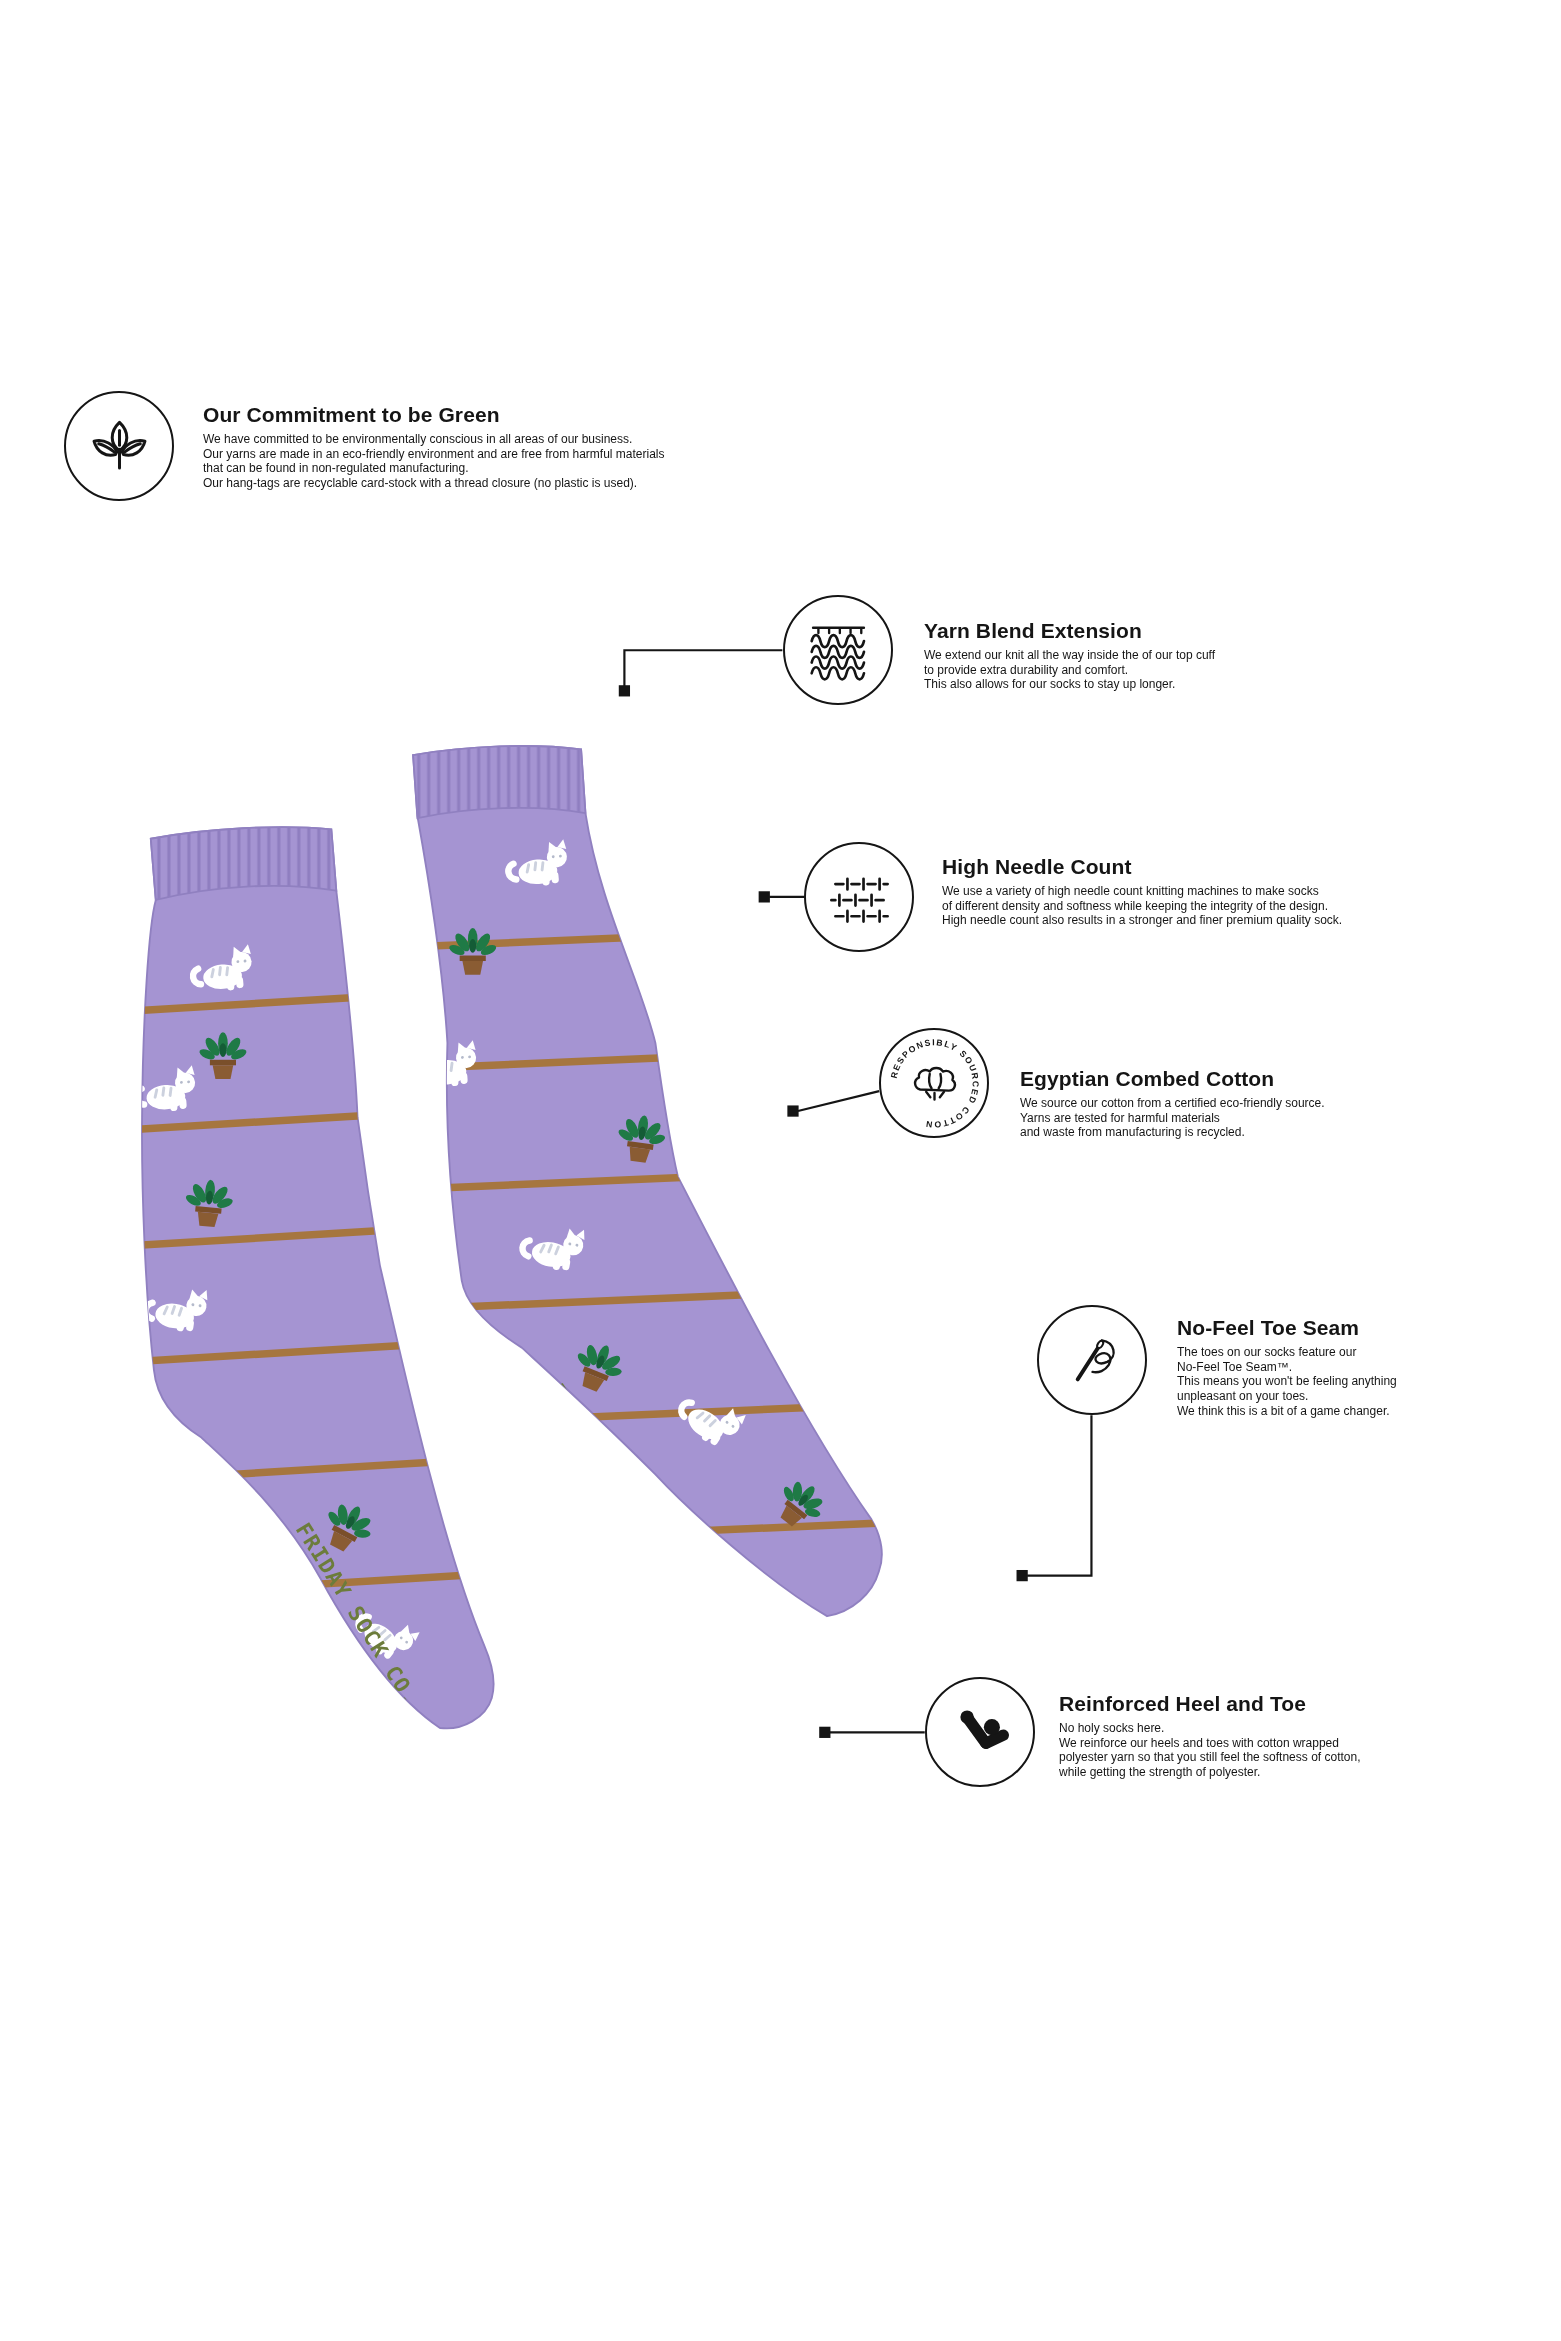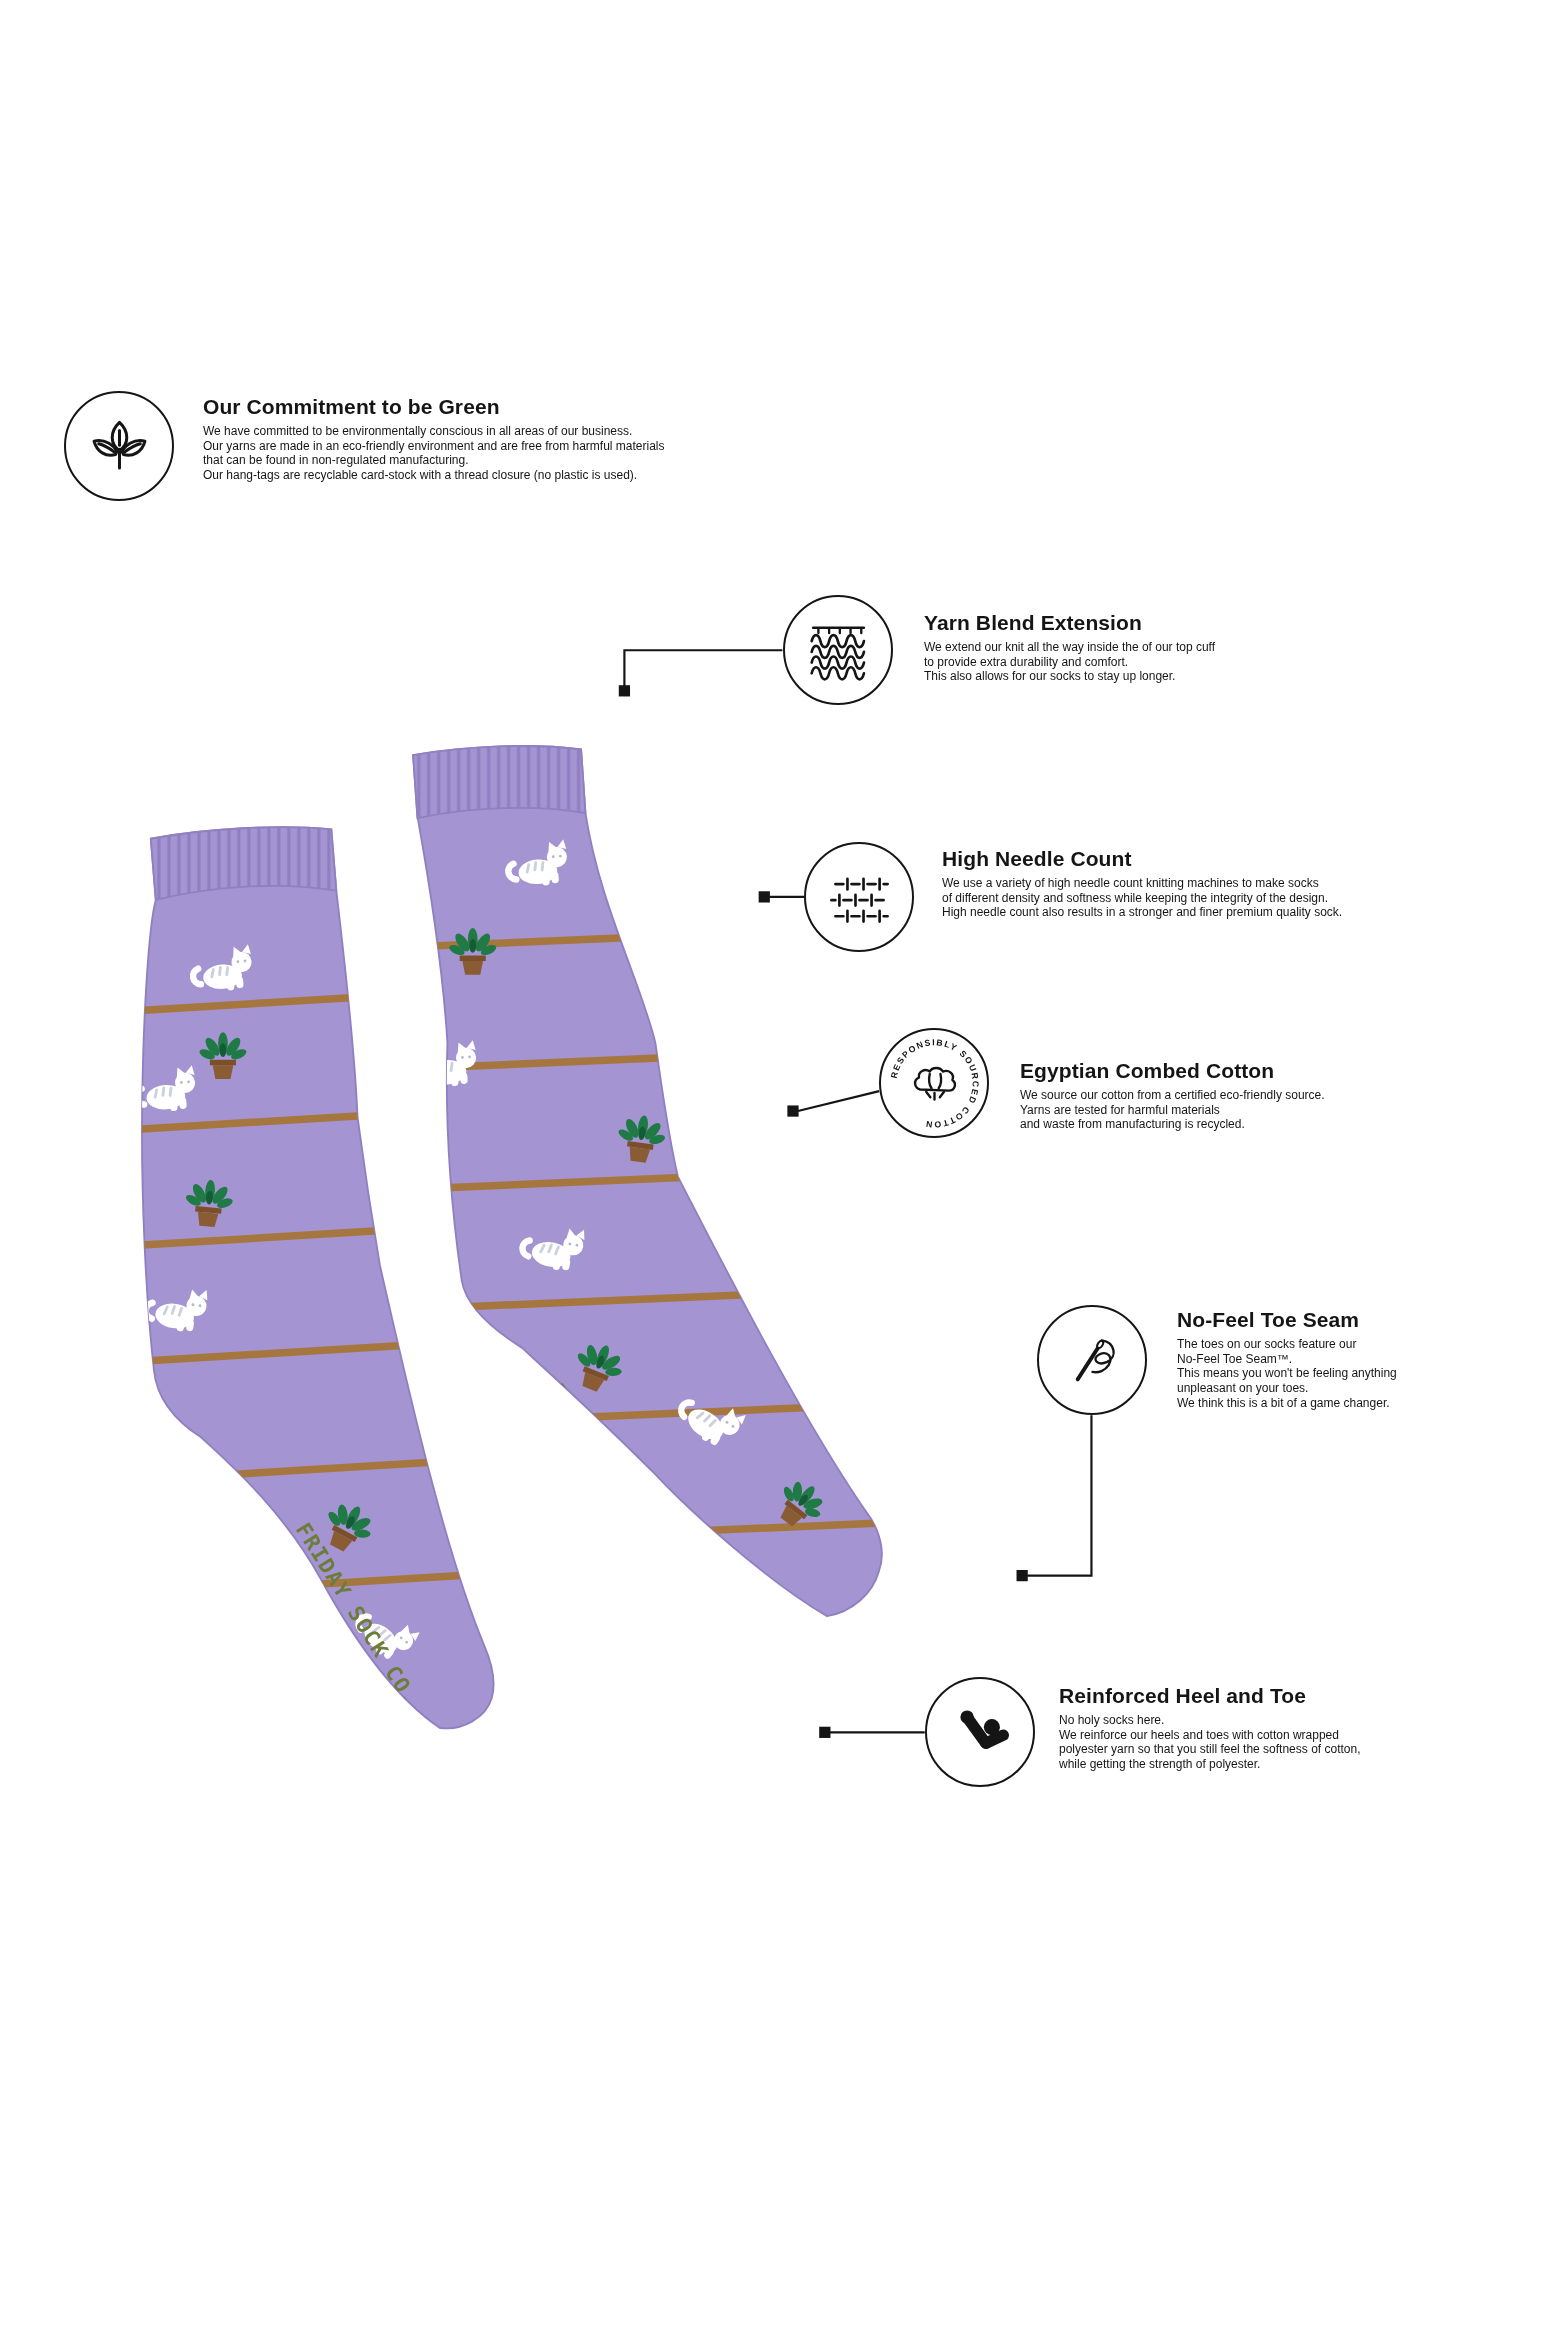--- a/index.html
+++ b/index.html
@@ -6,21 +6,21 @@
   .canvas{
     position:relative;width:1561px;height:2342px;background:#ffffff;
     font-family:"Liberation Sans",sans-serif;color:#151515;overflow:hidden;
   }
   .icon-circle{
     position:absolute;width:110px;height:110px;border:2.5px solid #151515;border-radius:50%;
     background:#ffffff;display:flex;align-items:center;justify-content:center;box-sizing:border-box;
   }
   .icon-circle svg{display:block;}
   .feature-text{position:absolute;width:718px;}
-  .feature-title{font-size:21px;font-weight:700;letter-spacing:0.1px;margin:0 0 5px 0;}
+  .feature-title{font-size:21px;font-weight:700;letter-spacing:0.1px;margin:8px 0 5px 0;}
   .feature-body{font-size:12px;line-height:1.22;white-space:pre-line;margin:0;}
   .connectors{position:absolute;left:0;top:0;pointer-events:none;}
   .socks-svg{position:absolute;}
   .badge-text{font-family:"Liberation Sans",sans-serif;font-weight:700;font-size:14.5px;letter-spacing:2.5px;fill:#151515;}
   .sock-brand{font-family:"DejaVu Sans Mono",monospace;font-weight:700;font-size:34px;letter-spacing:2px;fill:#6c7c3b;}
 </style>
 </head>
 <body>
 
 <div class="canvas">

